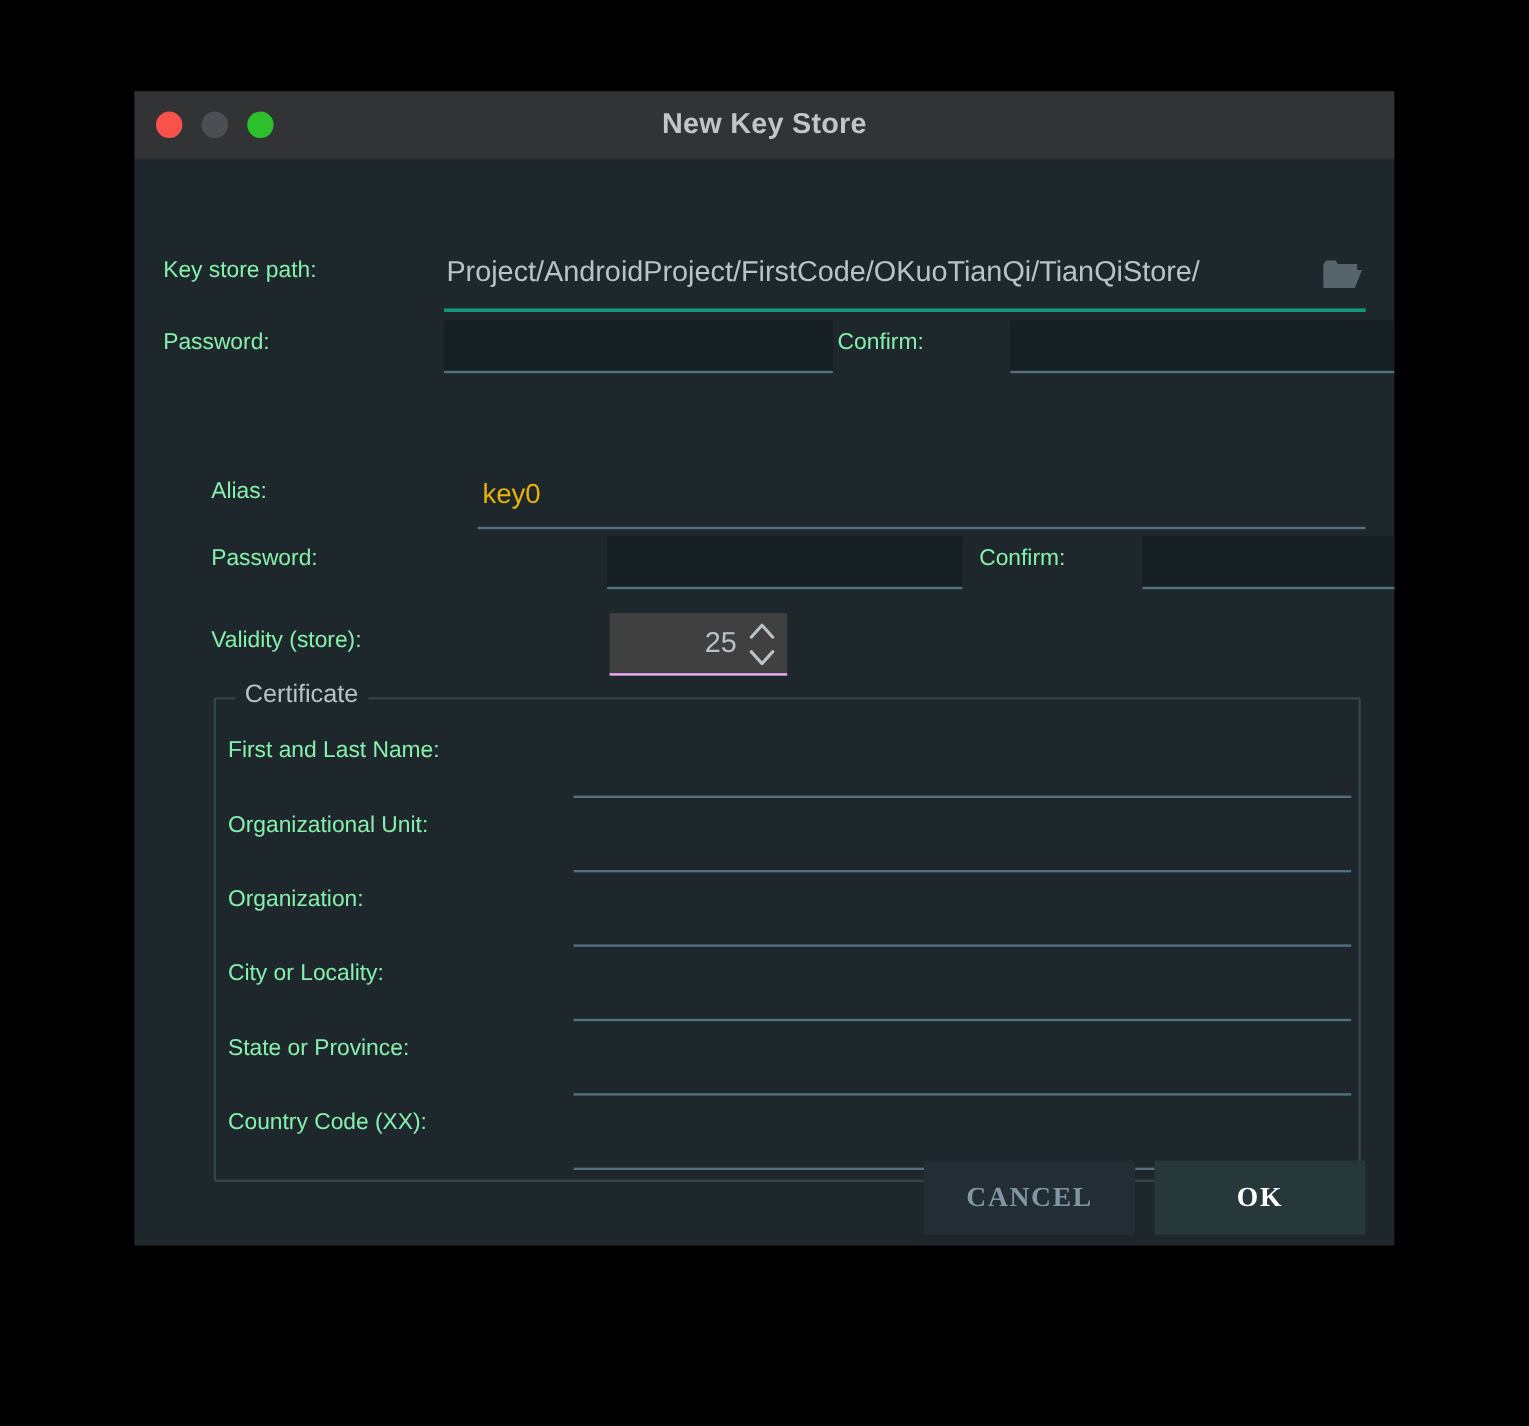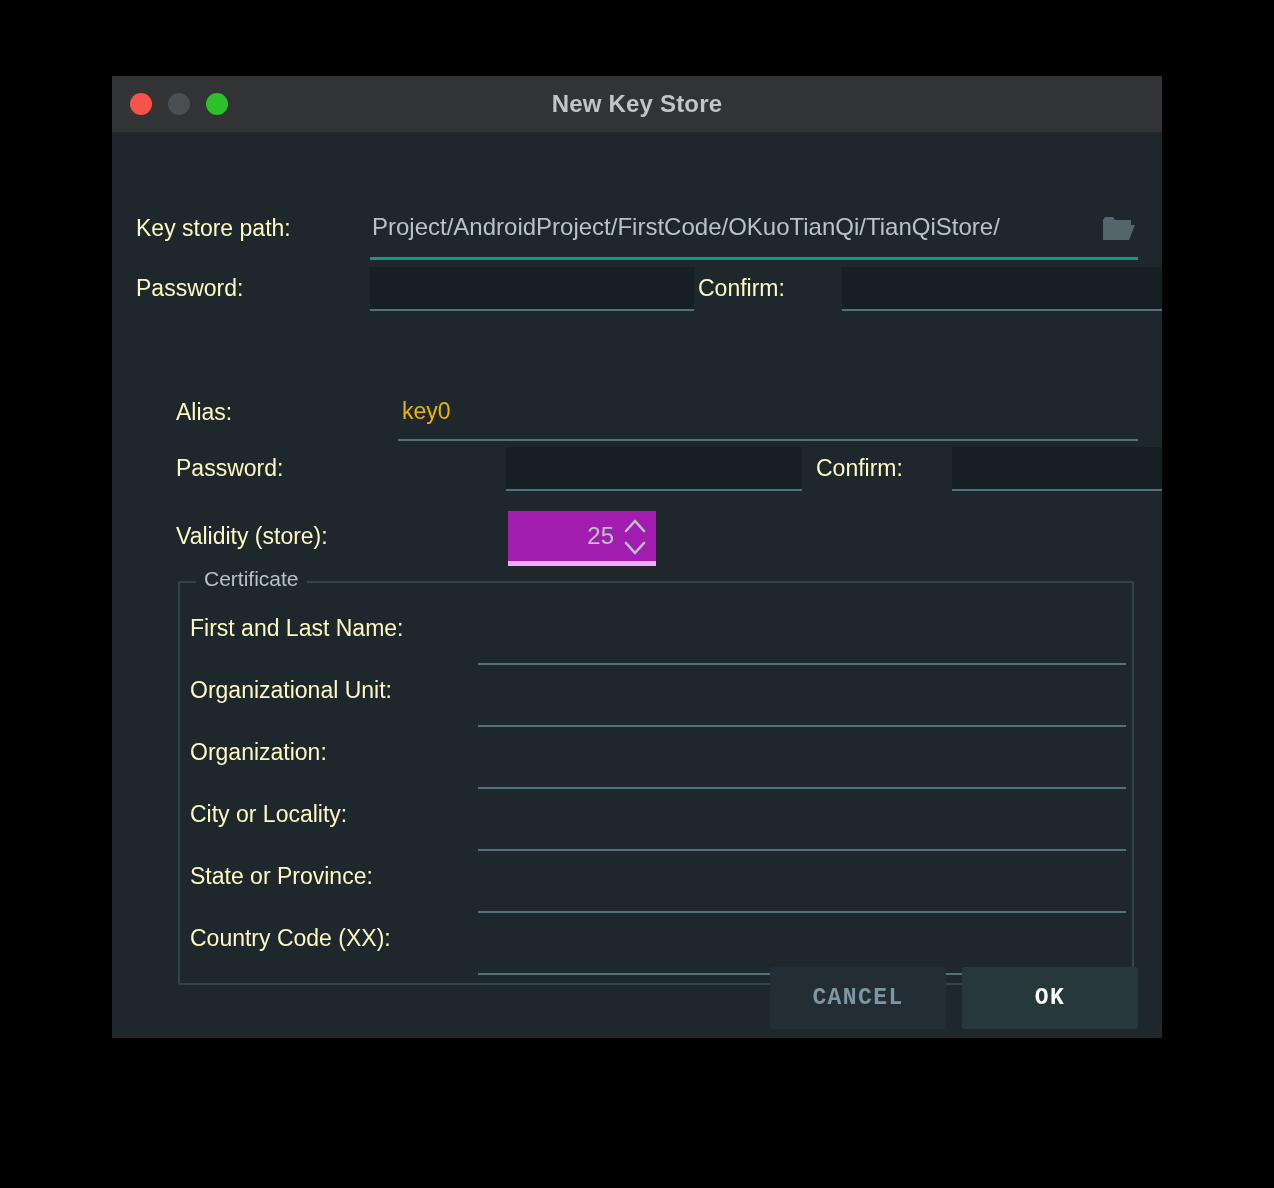--- a/index.html
+++ b/index.html
@@ -66,22 +66,22 @@
     letter-spacing: 0.2px;
   }
 
   .body {
     position: relative;
     height: 906px;
   }
 
   
   .label {
-    color: #fef9c3;
-    font-size: 23px;
+    color: #86efac;
+    font-size: 19px;
     white-space: nowrap;
   }
 
   
   .row-path {
     position: absolute;
     left: 24px;
     top: 72px;
     width: 1002px;
     height: 58px;
@@ -213,22 +213,22 @@
     width: 962px;
     height: 58px;
   }
   .row-validity .label { position: absolute; left: 0; top: 12px; }
   .spinner {
     position: absolute;
     left: 332px;
     top: 0;
     width: 148px;
     height: 50px;
-    background: #a21caf;
-    border-bottom: 5px solid #f0abfc;
+    background: #404040;
+    border-bottom: 2px solid #f0abfc;
   }
   .spin-value {
     position: absolute;
     left: 0;
     right: 42px;
     top: 11px;
     text-align: right;
     color: #b9c3c7;
     font-size: 24px;
   }
@@ -294,21 +294,21 @@
   }
   .btn {
     width: 176px;
     height: 62px;
     border: none;
     border-radius: 2px;
     font-size: 23px;
     font-weight: bold;
     letter-spacing: 1.4px;
     cursor: pointer;
-    font-family: Liberation Mono, monospace;
+    font-family: Liberation Serif, serif;
   }
   .btn.cancel {
     background: #222e34;
     color: #7f97a4;
   }
   .btn.ok {
     background: #26383a;
     color: #ffffff;
   }
 </style>

